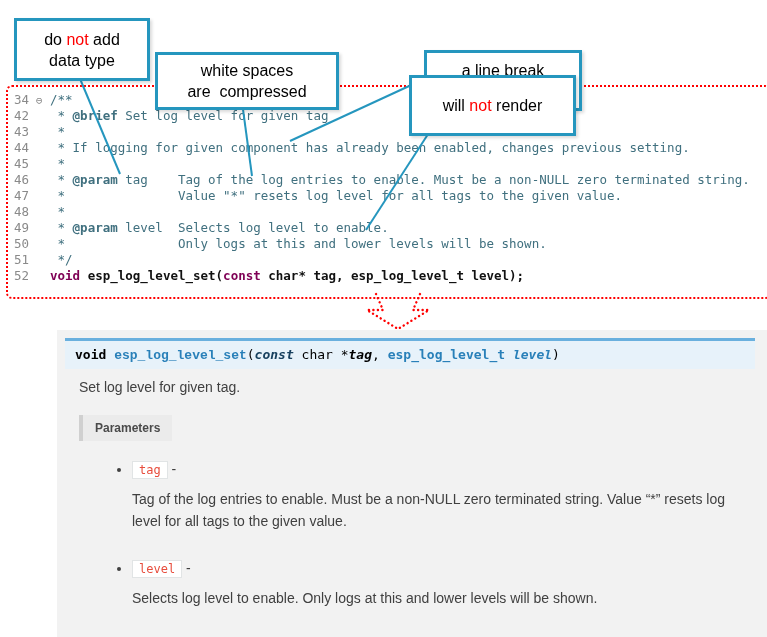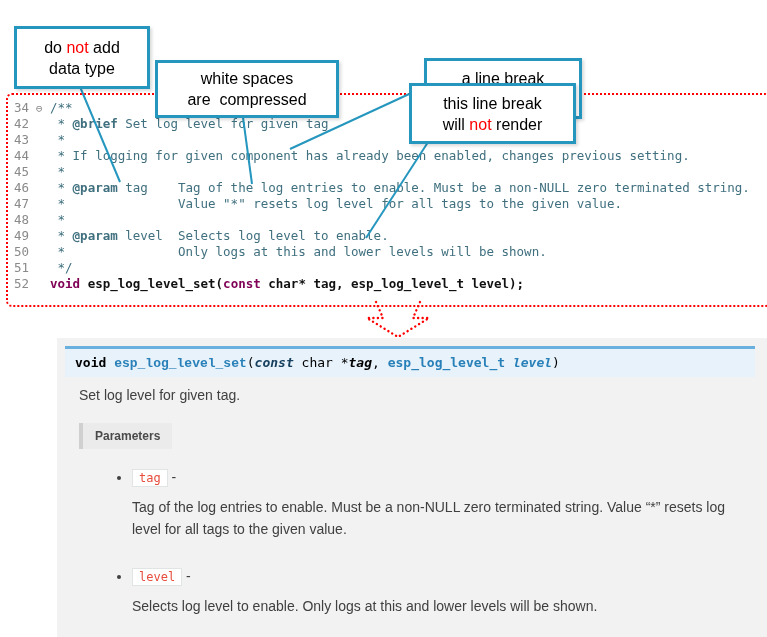--- a/index.html
+++ b/index.html
@@ -1,17 +1,17 @@
 <!DOCTYPE html>
 <html style="--teal: #2596be; --red: #ff0000; --dotted: #ff0000; --comment: #40707f; --keyword: #7f0055; --linenum: #8a8a8a; --docbg: #f2f2f2; --doctext: #404040; --sigbg: #e7f2fa; --sigborder: #6ab0de; --nameblue: #2980b9; --litred: #e74c3c; --litborder: #e1e4e5;"><head>
 <meta charset="utf-8">
 <style>
   html,body{margin:0;padding:0;background:#fff;}
   body{width:767px;height:637px;position:relative;font-family:"Liberation Sans",sans-serif;overflow:hidden;}
-  .stage{position:absolute;left:0;top:16px;width:767px;height:535px;border-radius:12px;}
+  .stage{position:absolute;left:0;top:8px;width:767px;height:535px;border-radius:12px;}
 
   
   svg.connectors{position:absolute;left:0;top:0;width:767px;height:637px;z-index:2;pointer-events:none;}
   .conn{stroke:var(--teal,#2596be);stroke-width:2;fill:none;}
   .dotted-arrow{stroke:var(--dotted,#f00);stroke-width:2.4;fill:none;stroke-dasharray:.1 4.4;stroke-linecap:round;}
 
   
   .callout{position:absolute;z-index:3;background:#fff;border:3px solid var(--teal,#2596be);
     display:flex;flex-direction:column;justify-content:center;align-items:center;text-align:center;
     font-size:16px;line-height:21px;color:#000;white-space:pre;box-shadow:2px 2px 3px rgba(0,0,0,.15);}
@@ -64,21 +64,21 @@
     <line class="conn" x1="78" y1="66" x2="120" y2="166"></line>
     <line class="conn" x1="242" y1="94" x2="252" y2="168"></line>
     <line class="conn" x1="446" y1="61" x2="290" y2="133"></line>
     <line class="conn" x1="432" y1="120" x2="366" y2="222"></line>
     <path class="dotted-arrow" d="M376,286 L383,302 L367,302 L398,321 L429,302 L413,302 L420,286"></path>
   </svg>
 
   <div class="callout c1"><div><span>do </span><span class="red">not</span><span> add</span></div><div><span>data type</span></div></div>
   <div class="callout c2"><div><span>white spaces</span></div><div><span>are  compressed</span></div></div>
   <div class="callout c3"><div><span>a line break</span></div><div><span>that will render</span></div></div>
-  <div class="callout c4"><div><span>this line break</span></div><div><span>will </span><span class="red">not</span><span> render</span></div></div>
+  <div class="callout c4"><div><span>will </span><span class="red">not</span><span> render</span></div></div>
 
   <div class="codebox">
     <div>
         <div class="code-line"><span class="ln">34</span><span class="fold">⊖</span><span><span class="s-c">/**</span></span></div>
         <div class="code-line"><span class="ln">42</span><span class="fold"> </span><span><span class="s-c"> * </span><span class="s-t">@brief</span><span class="s-c"> Set log level for given tag</span></span></div>
         <div class="code-line"><span class="ln">43</span><span class="fold"> </span><span><span class="s-c"> *</span></span></div>
         <div class="code-line"><span class="ln">44</span><span class="fold"> </span><span><span class="s-c"> * If logging for given component has already been enabled, changes previous setting.</span></span></div>
         <div class="code-line"><span class="ln">45</span><span class="fold"> </span><span><span class="s-c"> *</span></span></div>
         <div class="code-line"><span class="ln">46</span><span class="fold"> </span><span><span class="s-c"> * </span><span class="s-t">@param</span><span class="s-c"> tag    Tag of the log entries to enable. Must be a non-NULL zero terminated string.</span></span></div>
         <div class="code-line"><span class="ln">47</span><span class="fold"> </span><span><span class="s-c"> *               Value "*" resets log level for all tags to the given value.</span></span></div>

